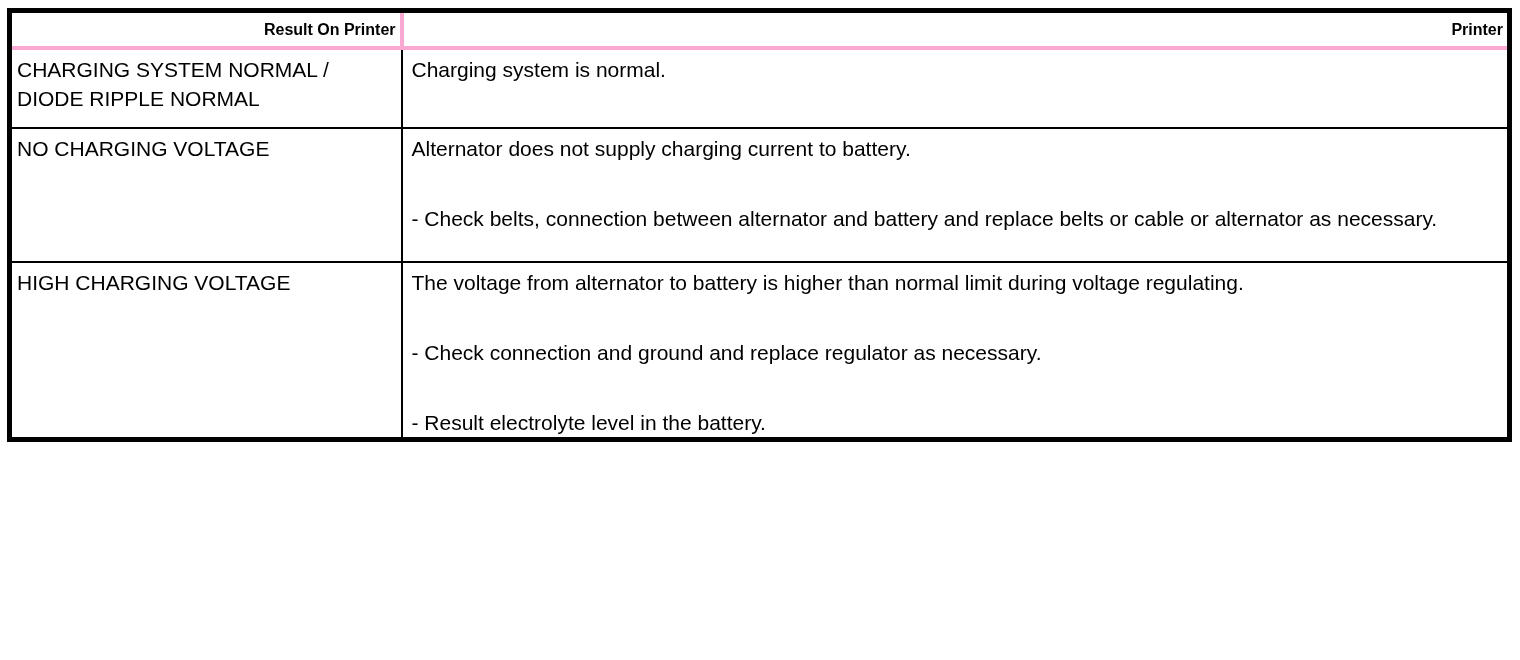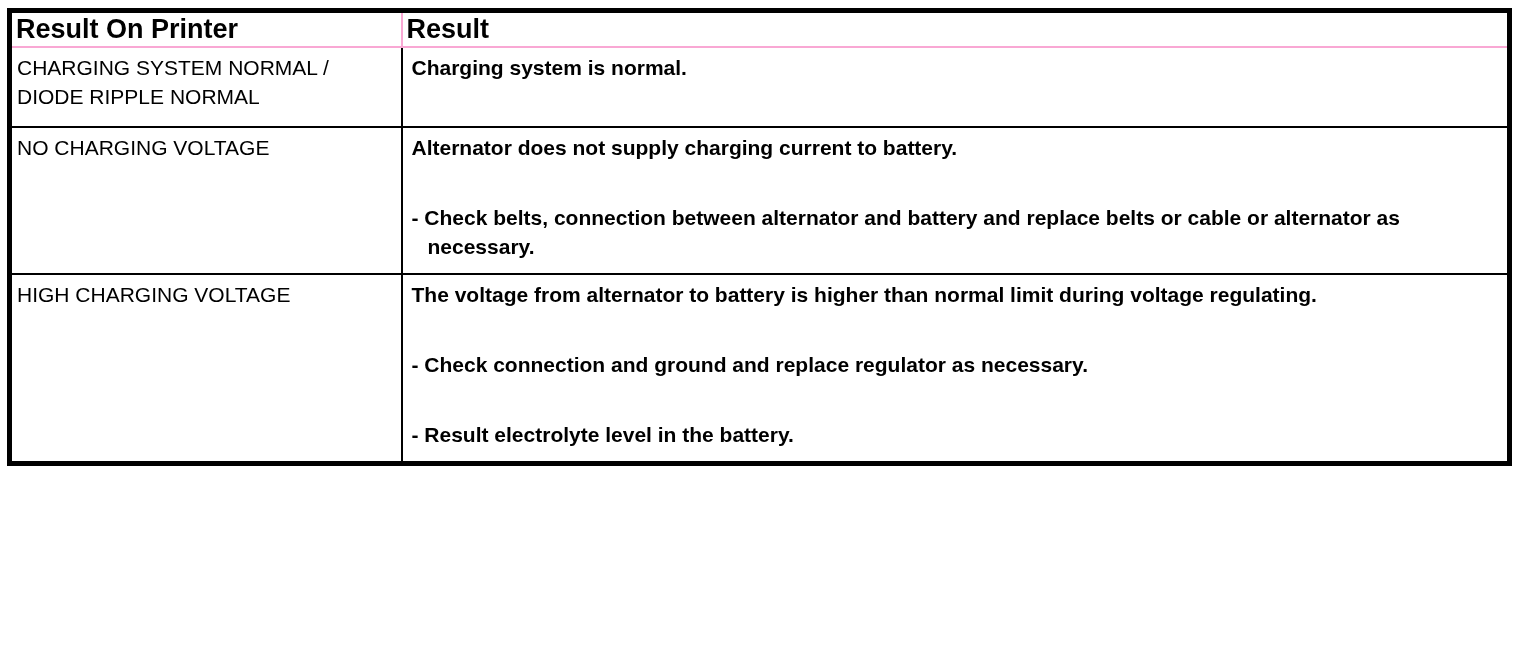--- a/index.html
+++ b/index.html
@@ -23,39 +23,38 @@
     top: 8px;
     width: 1505px;
     border-collapse: collapse;
     table-layout: fixed;
     border: 5px solid #000000;
     font-size: 21px;
     line-height: 29px;
   }
   col.col-result { width: 392px; }
   th {
-    border: 2px solid #f9a8d4;
+    border: 4px solid #f9a8d4;
     height: 36px;
-    font-size: 27px;
+    font-size: 16px;
     font-weight: bold;
-    text-align: left;
+    text-align: right;
     vertical-align: middle;
     padding: 2px 4px;
   }
   td {
     border: 2px solid #000000;
     vertical-align: top;
   }
   td.result-cell {
     padding: 5px 6px 0 5px;
     margin-left: 22px;
   }
   td.remedy-cell {
-    padding: 5px 26px 12px 9px;
-    font-weight: bold;
+    padding: 5px 26px 0 9px;
   }
   tbody tr:nth-child(1) td { height: 80px; }
   tbody tr:nth-child(2) td { height: 134px; }
   tbody tr:nth-child(3) td { height: 109px; }
   tbody tr:nth-child(4) td { height: 149px; }
   tbody tr:nth-child(5) td { height: 106px; }
   p.para {
     margin: 0;
   }
   p.para + p.para {
@@ -70,21 +69,21 @@
 <body>
 
 <table class="diag-table">
   <colgroup>
     <col class="col-result">
     <col class="col-remedy">
   </colgroup>
   <thead>
     <tr>
       <th>Result On Printer</th>
-      <th>Result</th>
+      <th>Printer</th>
     </tr>
   </thead>
   <tbody>
       <tr>
         <td class="result-cell">CHARGING SYSTEM NORMAL / DIODE RIPPLE NORMAL</td>
         <td class="remedy-cell">
           <p class="para">Charging system is normal.</p>
         </td>
       </tr>
       <tr>

